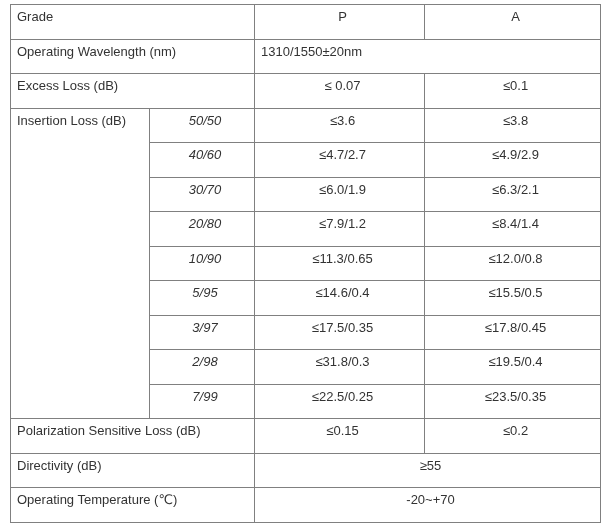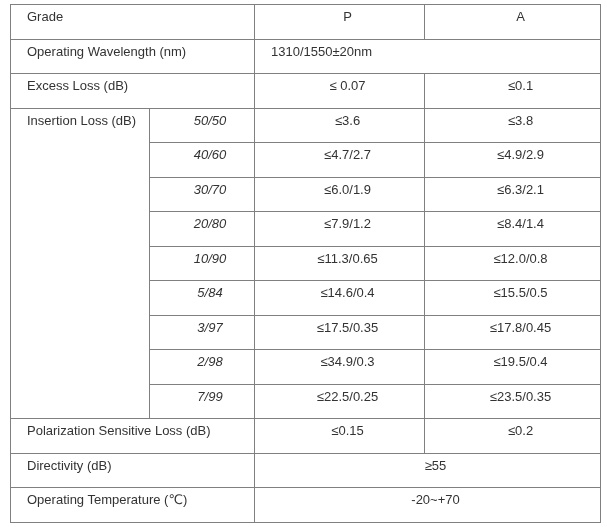--- a/index.html
+++ b/index.html
@@ -23,21 +23,21 @@
     left: 10px;
     top: 4px;
     width: 590px;
     height: 518px;
     border-collapse: collapse;
     table-layout: fixed;
   }
   table.spec-table td {
     border: 1px solid #808080;
     vertical-align: top;
-    padding: 4px 0 0 16px;
+    padding: 4px 0 0 6px;
     font-size: 13px;
     line-height: 15px;
     color: #333333;
     white-space: nowrap;
     overflow: hidden;
   }
   tr.r { height: 34.5px; }
 
   
   td.lab        { text-align: left; padding-left: 57px; }
@@ -100,32 +100,32 @@
       <td class="ratio">20/80</td>
       <td class="val">≤7.9/1.2</td>
       <td class="val">≤8.4/1.4</td>
     </tr>
     <tr class="r">
       <td class="ratio">10/90</td>
       <td class="val">≤11.3/0.65</td>
       <td class="val">≤12.0/0.8</td>
     </tr>
     <tr class="r">
-      <td class="ratio">5/84</td>
+      <td class="ratio">5/95</td>
       <td class="val">≤14.6/0.4</td>
       <td class="val">≤15.5/0.5</td>
     </tr>
     <tr class="r">
       <td class="ratio">3/97</td>
       <td class="val">≤17.5/0.35</td>
       <td class="val">≤17.8/0.45</td>
     </tr>
     <tr class="r">
       <td class="ratio">2/98</td>
-      <td class="val">≤34.9/0.3</td>
+      <td class="val">≤31.8/0.3</td>
       <td class="val">≤19.5/0.4</td>
     </tr>
     <tr class="r">
       <td class="ratio">7/99</td>
       <td class="val">≤22.5/0.25</td>
       <td class="val">≤23.5/0.35</td>
     </tr>
 
     <tr class="r">
       <td class="lab-flush" colspan="2">Polarization Sensitive Loss (dB)</td>

